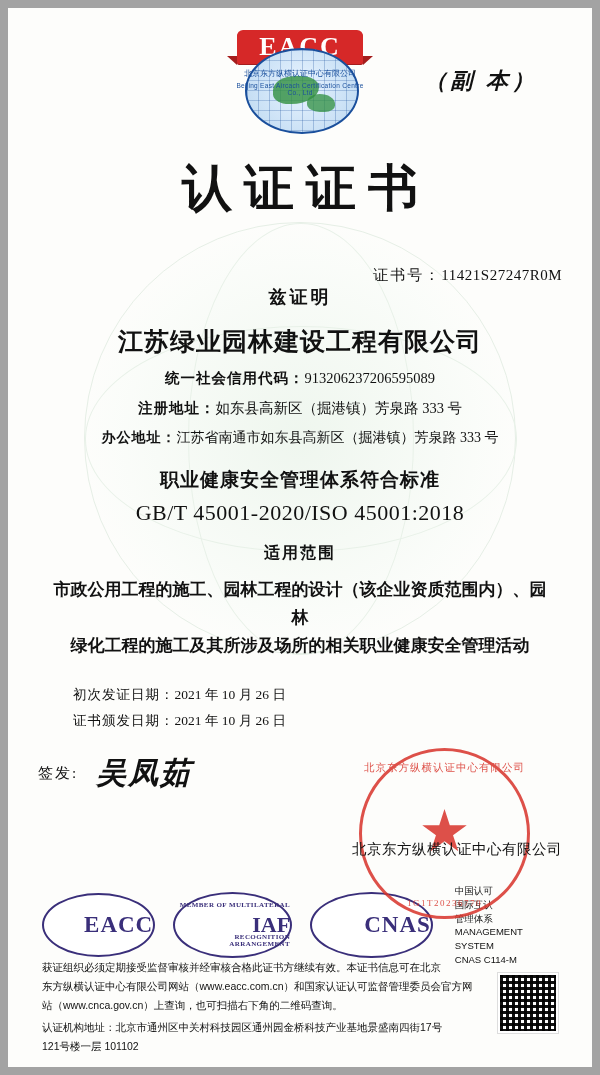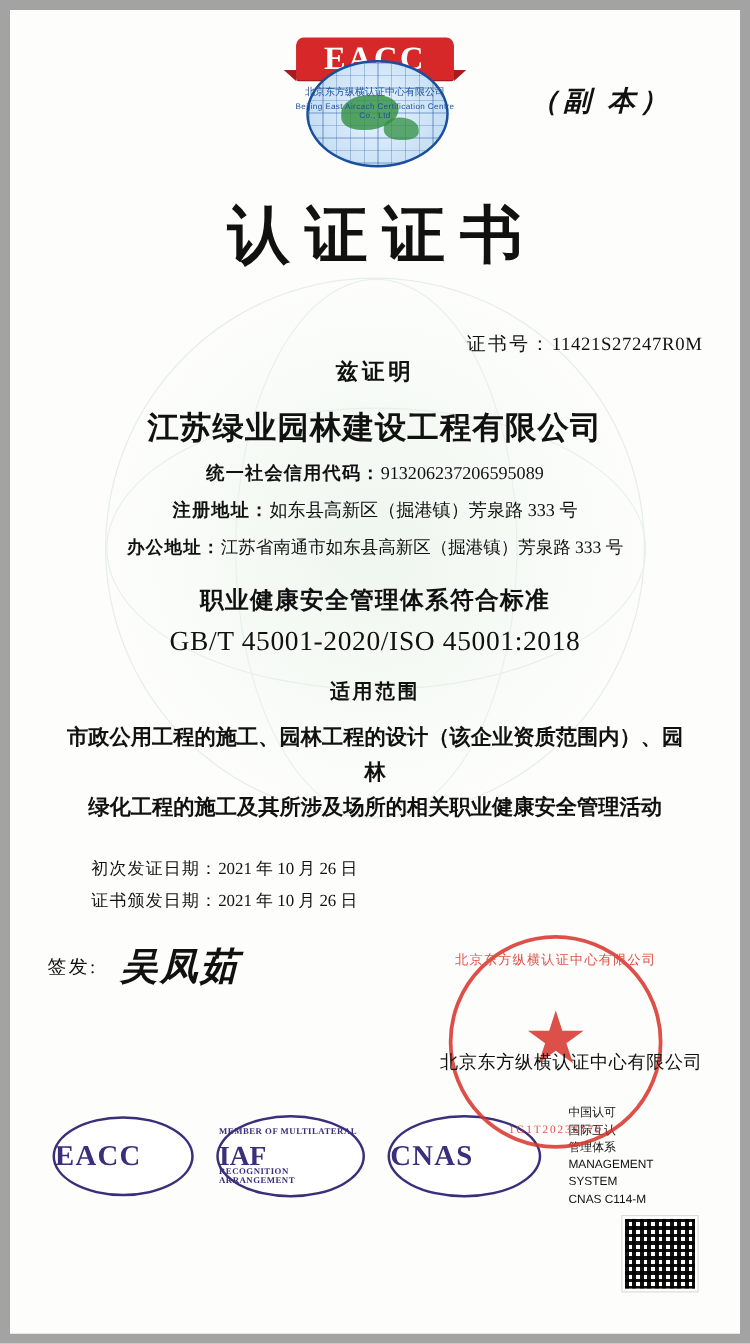--- a/index.html
+++ b/index.html
@@ -295,21 +295,21 @@
     top: 876px;
     display: flex;
     align-items: center;
     padding: 0 34px;
     gap: 18px;
   }
   .badge {
     border: 2px solid #3a2f7a;
     color: #3a2f7a;
     border-radius: 50%;
-    text-align: left;
+    text-align: right;
     font-weight: bold;
     position: relative;
     background: #fff;
   }
   .badge.eacc {
     width: 116px; height: 60px;
     line-height: 60px;
     font-size: 23px;
     letter-spacing: 1px;
   }
@@ -449,14 +449,21 @@
     <div class="badge cnas">CNAS</div>
     <div class="cnas-text">
       <div>中国认可</div>
       <div>国际互认</div>
       <div>管理体系</div>
       <div>MANAGEMENT SYSTEM</div>
       <div>CNAS C114-M</div>
     </div>
   </div>
 
+  <div class="footer">
+    <p>获证组织必须定期接受监督审核并经审核合格此证书方继续有效。本证书信息可在北京</p>
+    <p>东方纵横认证中心有限公司网站（www.eacc.com.cn）和国家认证认可监督管理委员会官方网</p>
+    <p>站（www.cnca.gov.cn）上查询，也可扫描右下角的二维码查询。</p>
+    <p class="addr">认证机构地址：北京市通州区中关村科技园区通州园金桥科技产业基地景盛南四街17号</p>
+    <p>121号楼一层 101102</p>
+  </div>
   <div class="qr"></div>
 </div>
 
 </body></html>

